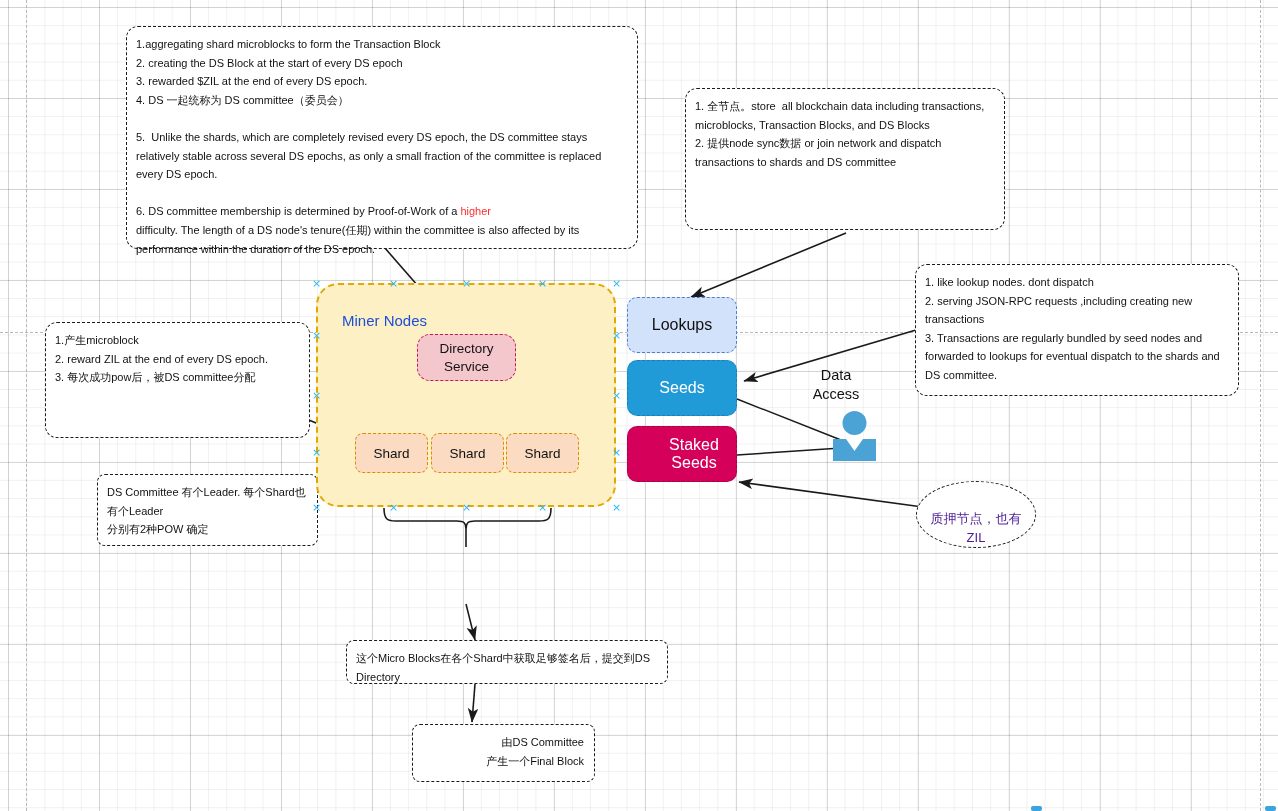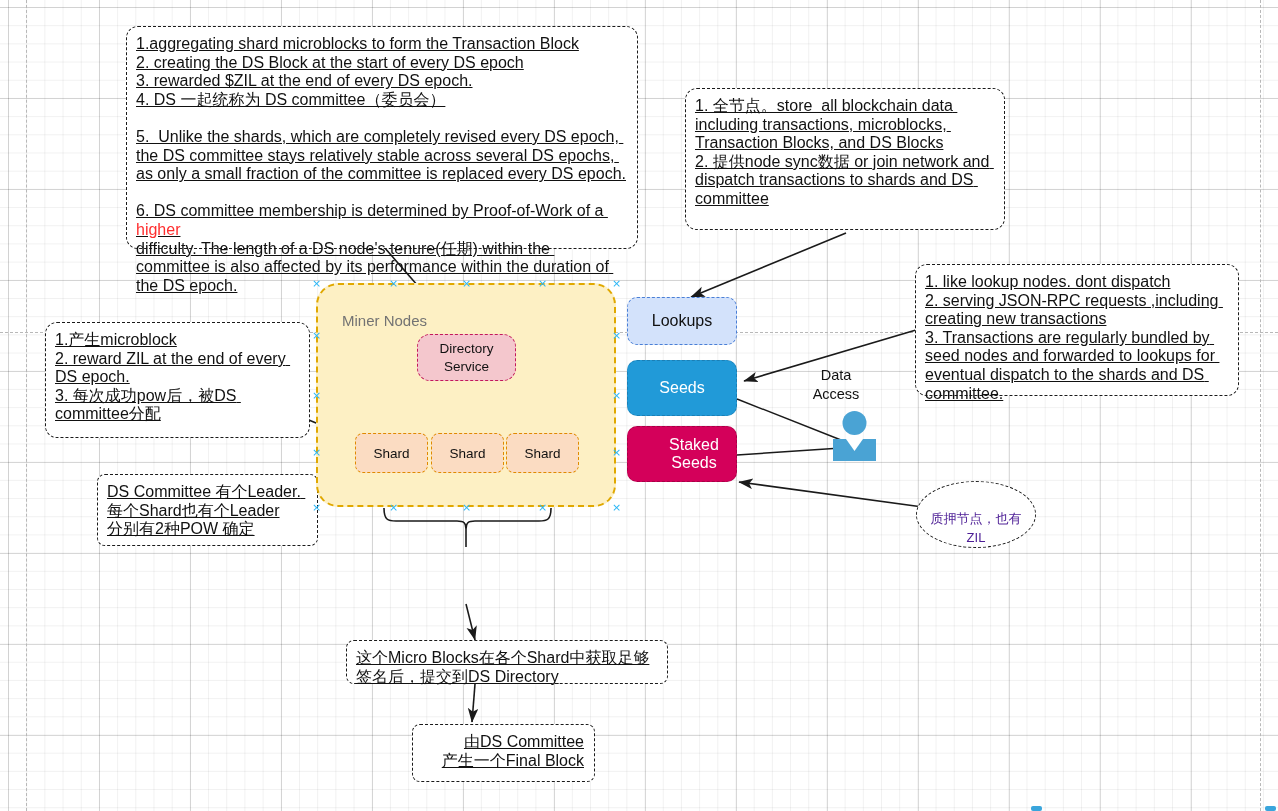--- a/index.html
+++ b/index.html
@@ -53,25 +53,24 @@
   .node {
     position: absolute;
     box-sizing: border-box;
   }
   
   .note {
     background: #ffffff;
     border: 1px dashed #1a1a1a;
     border-radius: 12px;
     color: #111111;
-    font-size: 16px;
+    font-size: 11px;
     line-height: 18.6px;
     padding: 8px 10px 8px 9px;
     white-space: pre-wrap;
-    text-decoration: underline;
   }
   .note-plain {
     border-radius: 8px;
     margin-left: 31px;
   }
   .hl-red { color: #ff2d2d; }
   
   .oval {
     background: #ffffff;
     border: 1px dashed #1a1a1a;
@@ -89,21 +88,21 @@
   .miner-box {
     background: #fdf0c4;
     border: 2px dashed #e0a800;
     border-radius: 22px;
   }
   .miner-label {
     position: absolute;
     left: 24px;
     top: 27px;
     font-size: 15px;
-    color: #737373;
+    color: #1d4ed8;
   }
   .ds-box {
     background: #f4c7cd;
     border: 1.5px dashed #c2185b;
     border-radius: 13px;
     display: flex;
     align-items: center;
     justify-content: center;
     text-align: center;
     font-size: 13.5px;
@@ -267,21 +266,21 @@
   <div class="handle" style="left:312px; top:391px;">×</div>
   <div class="handle" style="left:612px; top:391px;">×</div>
   <div class="handle" style="left:312px; top:448px;">×</div>
   <div class="handle" style="left:612px; top:448px;">×</div>
   <div class="handle" style="left:312px; top:503px;">×</div>
   <div class="handle" style="left:389px; top:503px;">×</div>
   <div class="handle" style="left:462px; top:503px;">×</div>
   <div class="handle" style="left:538px; top:503px;">×</div>
   <div class="handle" style="left:612px; top:503px;">×</div>
 
-  <div class="node pill pill-lookups" style="left:627px; top:297px; width:110px; height:48px;">
+  <div class="node pill pill-lookups" style="left:627px; top:297px; width:110px; height:56px;">
       <span>Lookups</span>
     </div>
   <div class="node pill pill-seeds" style="left:627px; top:360px; width:110px; height:56px;">
       <span>Seeds</span>
     </div>
   <div class="node pill pill-staked" style="left:627px; top:426px; width:110px; height:56px;padding-left:24px;">
       <span>Staked Seeds</span>
     </div>
 
   <div class="data-access-label" style="left:800px; top:366px; width:72px;">Data

